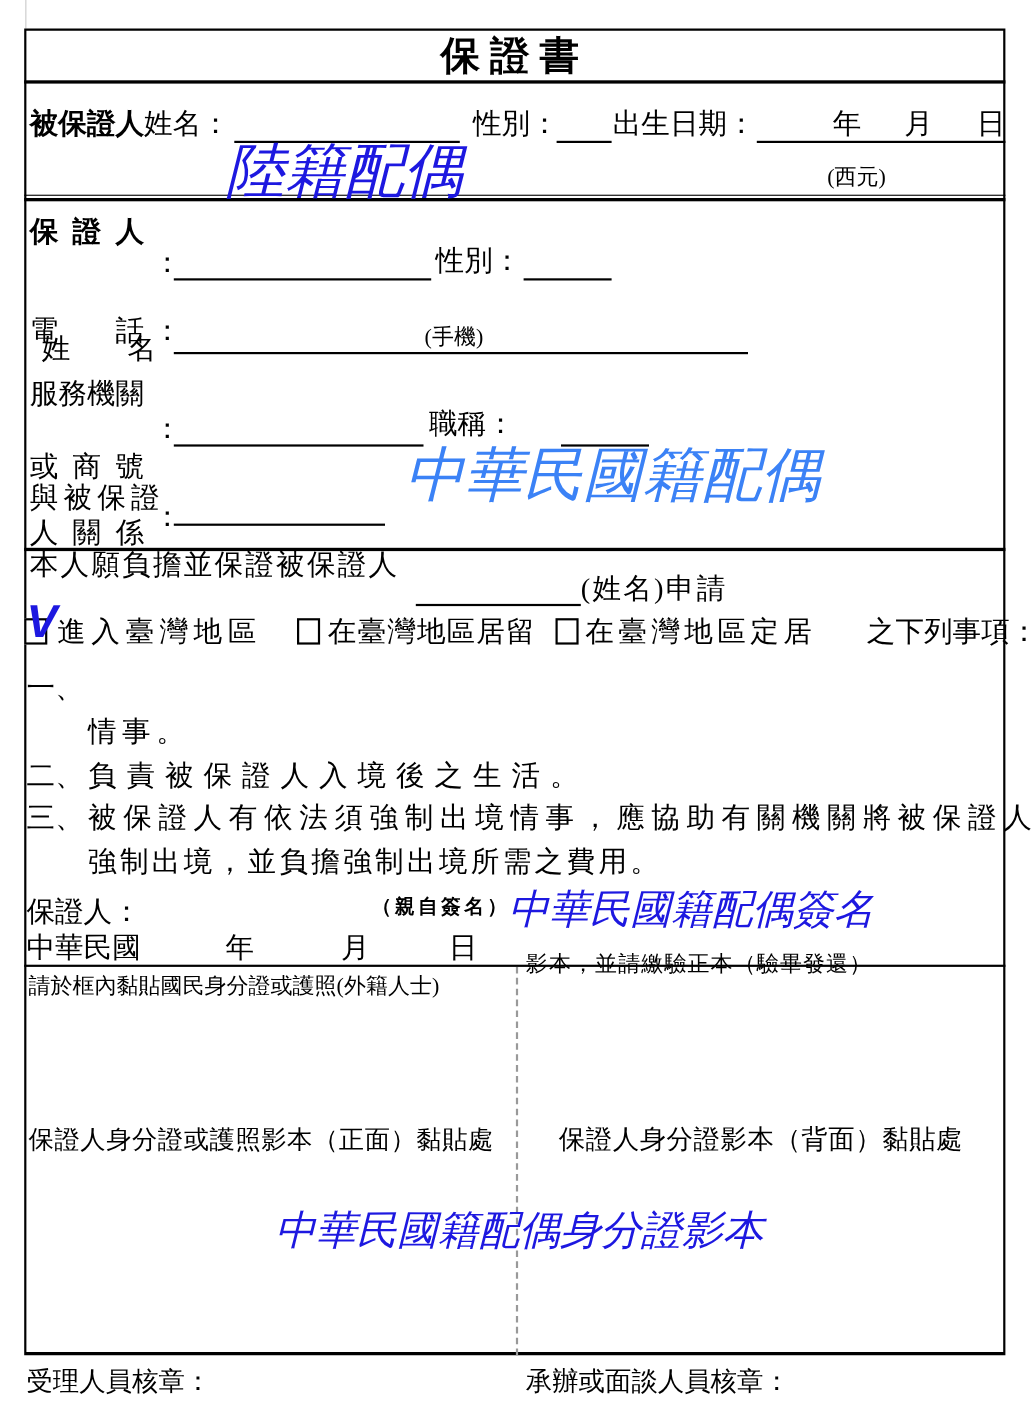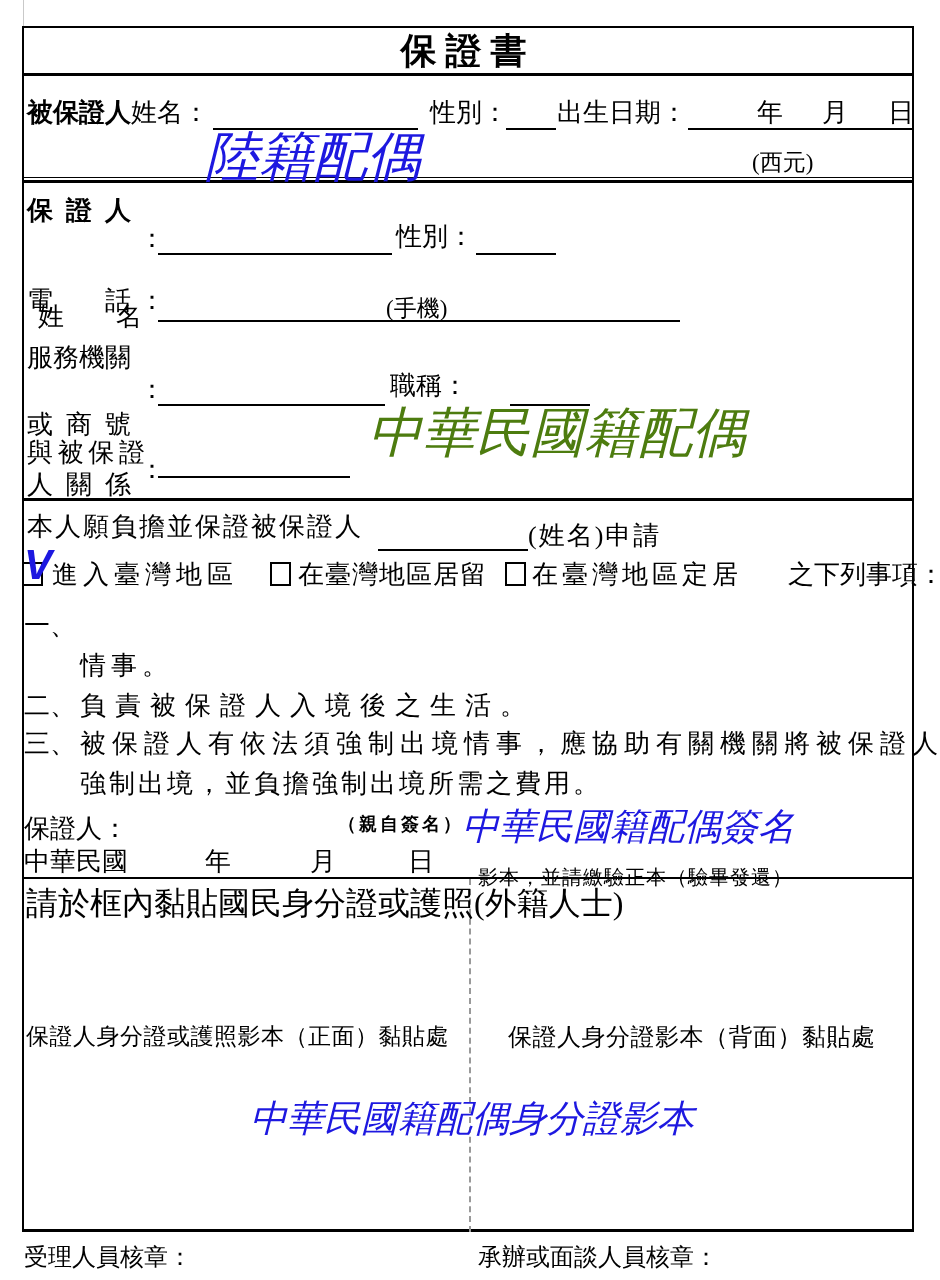--- a/index.html
+++ b/index.html
@@ -2,21 +2,21 @@
 <html><head>
 <meta charset="utf-8">
 <style>
   html,body{margin:0;padding:0;background:#fff;}
   #page{position:relative;width:940px;height:1280px;background:#ffffff;overflow:hidden;
         font-family:"Liberation Serif","DejaVu Serif",serif;color:#000;font-size:26px;line-height:1.12;}
   .abs{position:absolute;white-space:nowrap;}
   .b{font-weight:bold;}
   .ul{position:absolute;height:0;border-bottom:2px solid #000;}
   .lab{position:absolute;width:104px;text-align:justify;text-align-last:justify;}
-  .sm{font-size:23px;}
+  .sm{font-size:20px;}
   .ann{font-family:"Liberation Sans","DejaVu Sans",sans-serif;font-weight:500;font-style:italic;}
   .cb{position:absolute;width:21px;height:24px;border:2px solid #000;background:#fff;box-sizing:border-box;}
   
   #scan-artifact{position:absolute;left:23px;top:0;width:1px;height:26px;background:#c9c9c9;}
   #outer-box{position:absolute;left:22px;top:26px;width:892px;height:1206px;
              border:2px solid #000;border-bottom-width:3px;box-sizing:border-box;}
   #div-title{position:absolute;left:22px;top:73px;width:892px;height:3px;background:#000;}
   #div-1{position:absolute;left:22px;top:177px;width:892px;height:6px;border-top:1px solid #000;border-bottom:3px solid #000;box-sizing:border-box;}
   #div-2{position:absolute;left:22px;top:498px;width:892px;height:3px;background:#000;}
   #div-3{position:absolute;left:22px;top:877px;width:892px;height:2px;background:#000;}
@@ -49,41 +49,41 @@
   #b-colon-3{left:139px;top:375px;}
   #b-ul-emp{left:158px;top:404px;width:227px;}
   #b-job{left:390px;top:371px;}
   #b-ul-job{left:510px;top:404px;width:80px;}
   #b-rel-1{left:27px;top:438px;width:118px;text-align:justify;text-align-last:justify;position:absolute;}
   #b-rel-2{left:27px;top:470px;}
   #b-colon-4{left:139px;top:455px;}
   #b-ul-rel{left:158px;top:476px;width:192px;}
   #ann-2{left:368px;top:402px;font-size:54px;}
   
-  #c-intro{left:27px;top:512px;letter-spacing:2px;text-align:right;}
+  #c-intro{left:27px;top:499px;letter-spacing:2px;text-align:right;}
   #c-ul-name{left:378px;top:549px;width:150px;}
   #c-intro-sfx{left:528px;top:521px;letter-spacing:2px;}
   #cb-1{left:22px;top:562px;}  #cb-2{left:270px;top:562px;}  #cb-3{left:505px;top:562px;}
   #cb-v{left:24px;top:544px;font-size:42px;font-weight:bold;line-height:1;}
   #cb-lbl-1{left:52px;top:560px;letter-spacing:5px;}
   #cb-lbl-2{left:298px;top:560px;letter-spacing:1px;}
   #cb-lbl-3{left:532px;top:560px;letter-spacing:4px;}
   #cb-sfx{left:788px;top:560px;}
   #cl-1-n{left:24px;top:611px;}   #cl-1-t1{left:80px;top:611px;letter-spacing:5px;}
   #cl-1-t2{left:80px;top:651px;letter-spacing:5px;}
   #cl-2-n{left:24px;top:691px;}   #cl-2-t1{left:80px;top:691px;letter-spacing:9px;}
   #cl-3-n{left:24px;top:729px;}   #cl-3-t1{left:80px;top:729px;letter-spacing:6px;}
   #cl-3-t2{left:80px;top:769px;letter-spacing:3px;}
   #c-signer{left:24px;top:814px;}
   #c-sign-note{left:338px;top:814px;font-size:18px;letter-spacing:3px;font-weight:bold;}
   #ann-3{left:462px;top:806px;font-size:37px;}
   #c-era{left:24px;top:847px;}
   #c-year{left:205px;top:847px;} #c-month{left:310px;top:847px;} #c-day{left:408px;top:847px;}
   
-  #d-lt{left:26px;top:886px;font-size:32px;text-align:center;}
+  #d-lt{left:26px;top:886px;font-size:20px;text-align:center;}
   #d-rt{left:478px;top:866px;font-size:20px;letter-spacing:1px;}
   #d-lc{left:26px;top:1024px;font-size:23px;letter-spacing:0.5px;}
   #d-rc{left:508px;top:1024px;font-size:24px;letter-spacing:0.5px;}
   #ann-4{left:250px;top:1098px;font-size:37px;}
   
   #f-l{left:24px;top:1244px;font-size:24px;}
   #f-r{left:478px;top:1244px;font-size:24px;}
 </style>
 </head>
 <body>
@@ -128,21 +128,21 @@
   <div class="lab" id="b-emp-2">或商號</div>
   <div class="abs" id="b-colon-3">：</div>
   <div class="ul" id="b-ul-emp"></div>
   <div class="abs" id="b-job">職稱：</div>
   <div class="ul" id="b-ul-job"></div>
 
   <div id="b-rel-1">與被保證</div>
   <div class="lab" id="b-rel-2">人關係</div>
   <div class="abs" id="b-colon-4">：</div>
   <div class="ul" id="b-ul-rel"></div>
-  <div class="abs ann" id="ann-2" style="color: #4d7c0f;">中華民國籍配偶</div>
+  <div class="abs ann" id="ann-2" style="color: #3b82f6;">中華民國籍配偶</div>
 
   <div class="abs" id="c-intro">本人願負擔並保證被保證人</div>
   <div class="ul" id="c-ul-name"></div>
   <div class="abs" id="c-intro-sfx">(姓名)申請</div>
 
   <div class="cb" id="cb-1"></div>
   <div class="abs ann" id="cb-v" style="color: rgb(29, 24, 224);">V</div>
   <div class="abs" id="cb-lbl-1">進入臺灣地區</div>
   <div class="cb" id="cb-2"></div>
   <div class="abs" id="cb-lbl-2">在臺灣地區居留</div>

